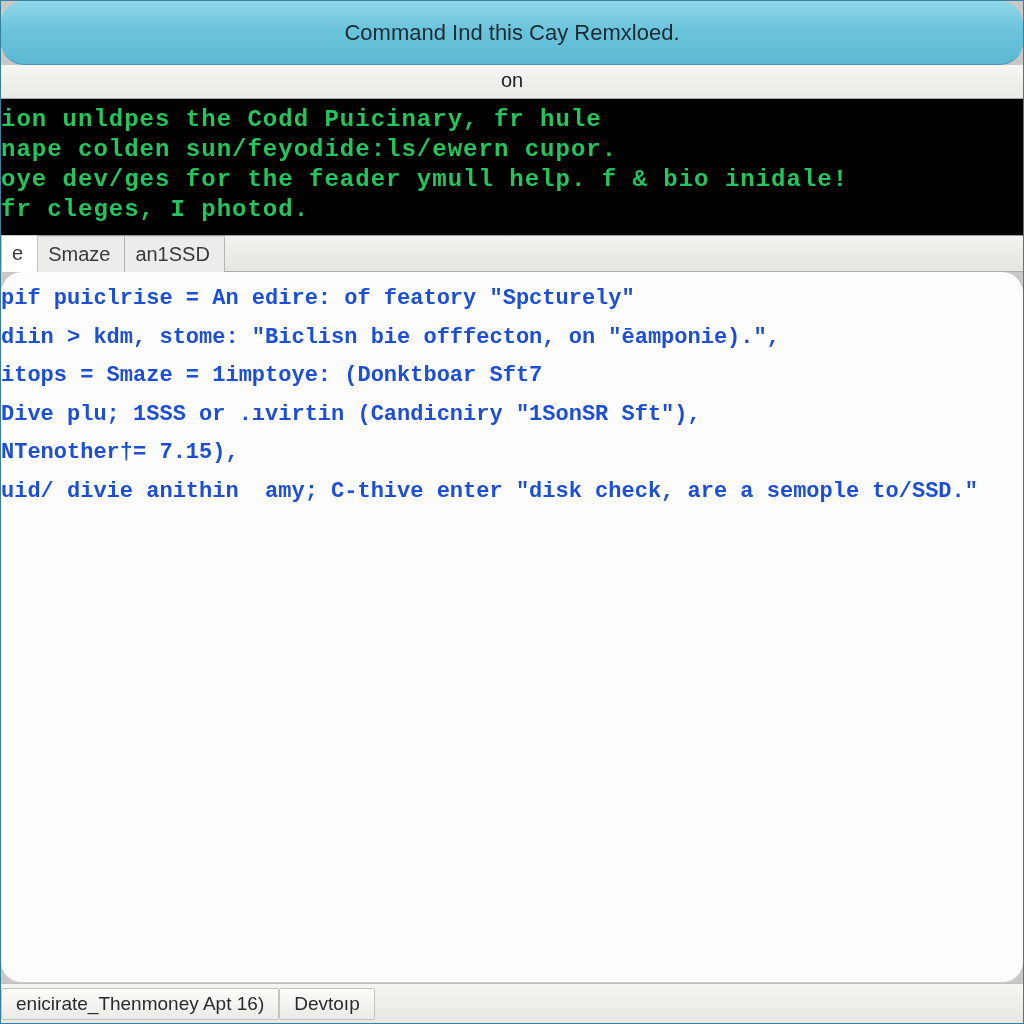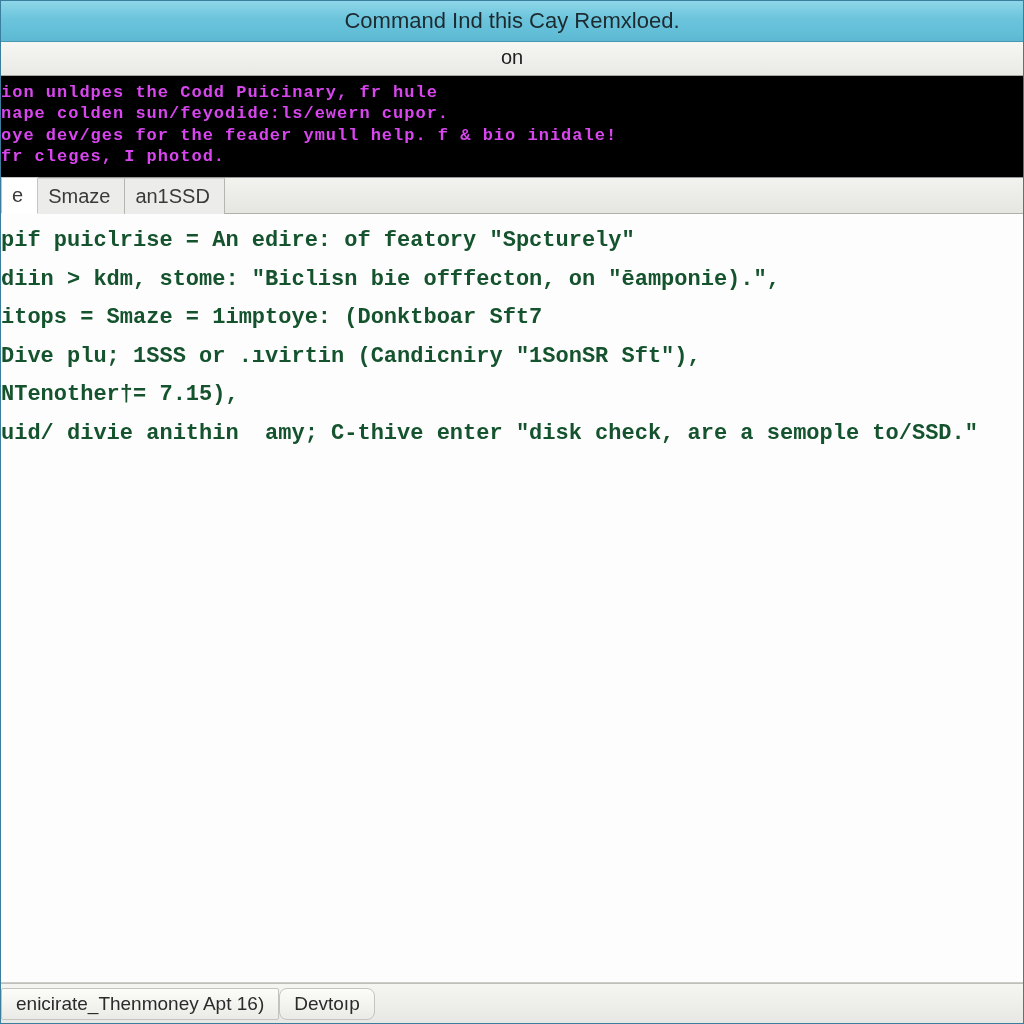--- a/index.html
+++ b/index.html
@@ -12,50 +12,51 @@
     }
     .window {
       width: 100%;
       height: 100%;
       display: flex;
       flex-direction: column;
       background: #c8c8c8;
       border: 1px solid #3a7e9e;
     }
     .titlebar {
-      height: 41px;
+      height: 64px;
       background: linear-gradient(to bottom, #8fd6e8 0%, #6bc4dc 45%, #5db9d3 100%);
       display: flex;
       align-items: center;
       justify-content: center;
       font-size: 22px;
       color: #1d2a30;
       border-bottom: 1px solid #4a97b1;
+      border-radius: 23px;
     }
     .menubar {
       height: 34px;
       background: linear-gradient(to bottom, #f6f6f2 0%, #e9e9e5 100%);
       display: flex;
       align-items: center;
       padding: 0 6px;
       gap: 22px;
       font-size: 20px;
       color: #222;
       border-bottom: 1px solid #a9a9a3;
       flex-direction: column;
     }
     .menubar .menu-item {
       padding: 4px 6px;
       cursor: default;
     }
     .console {
       background: #000;
-      color: #d946ef;
+      color: #22c55e;
       font-family: "Consolas", "Courier New", monospace;
-      font-size: 17px;
+      font-size: 24px;
       font-weight: bold;
       line-height: 1.25;
       padding: 6px 4px 10px 0;
       letter-spacing: 1px;
       white-space: pre;
       border-bottom: 1px solid #999;
     }
     .tabstrip {
       height: 36px;
       background: linear-gradient(to bottom, #f2f2ee 0%, #e5e5e1 100%);
@@ -82,25 +83,26 @@
       border-left: 1px solid #c4c4c0;
       border-right: 1px solid #c4c4c0;
     }
     .editor {
       flex: 1;
       background: #fdfdfd;
       font-family: "Consolas", "Courier New", monospace;
       font-size: 22px;
       font-weight: bold;
       line-height: 1.75;
-      color: #14532d;
+      color: #1d4ed8;
       padding: 8px 4px 4px 0;
       white-space: pre-wrap;
       border-bottom: 1px solid #ccc;
       overflow: hidden;
+      border-radius: 21px;
     }
     .statusbar {
       height: 40px;
       background: linear-gradient(to bottom, #f5f5f1 0%, #e7e7e3 100%);
       display: flex;
       align-items: center;
       justify-content: flex-start;
       border-top: 1px solid #bfbfba;
       font-size: 19px;
       color: #2b2b2b;
@@ -108,21 +110,21 @@
     .status-left {
       padding: 4px 14px;
       border: 1px solid #c3c3bf;
       border-radius: 2px;
       margin-left: 0;
       background: linear-gradient(to bottom, #fcfcf9, #eaeae6);
     }
     .status-right {
       padding: 4px 14px;
       border: 1px solid #c3c3bf;
-      border-radius: 8px;
+      border-radius: 2px;
       margin-right: 0;
       background: linear-gradient(to bottom, #fcfcf9, #eaeae6);
     }
   </style>
 </head>
 <body>
 
 <div class="window">
 
   <div class="titlebar">

